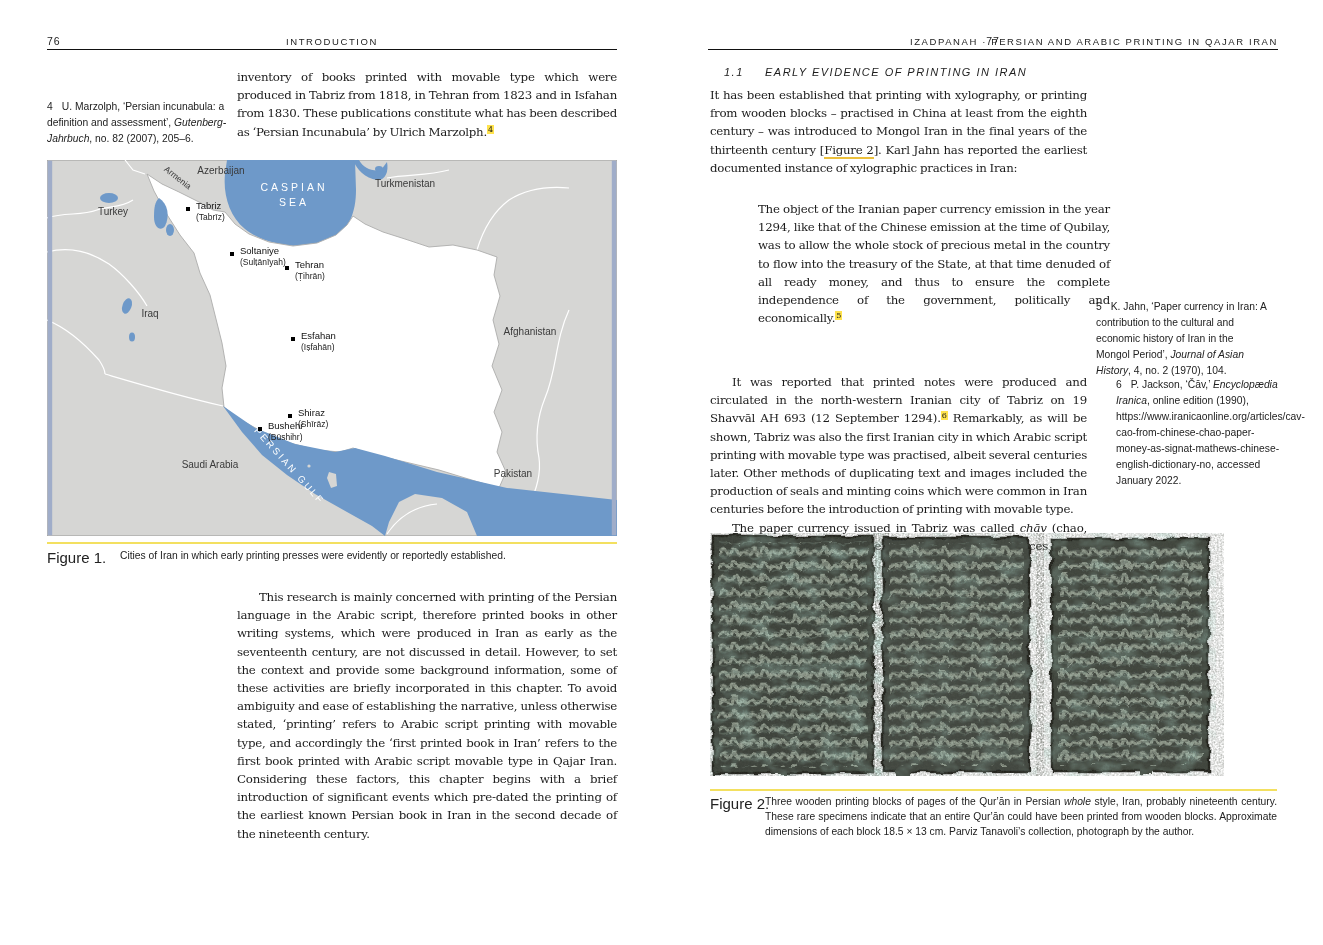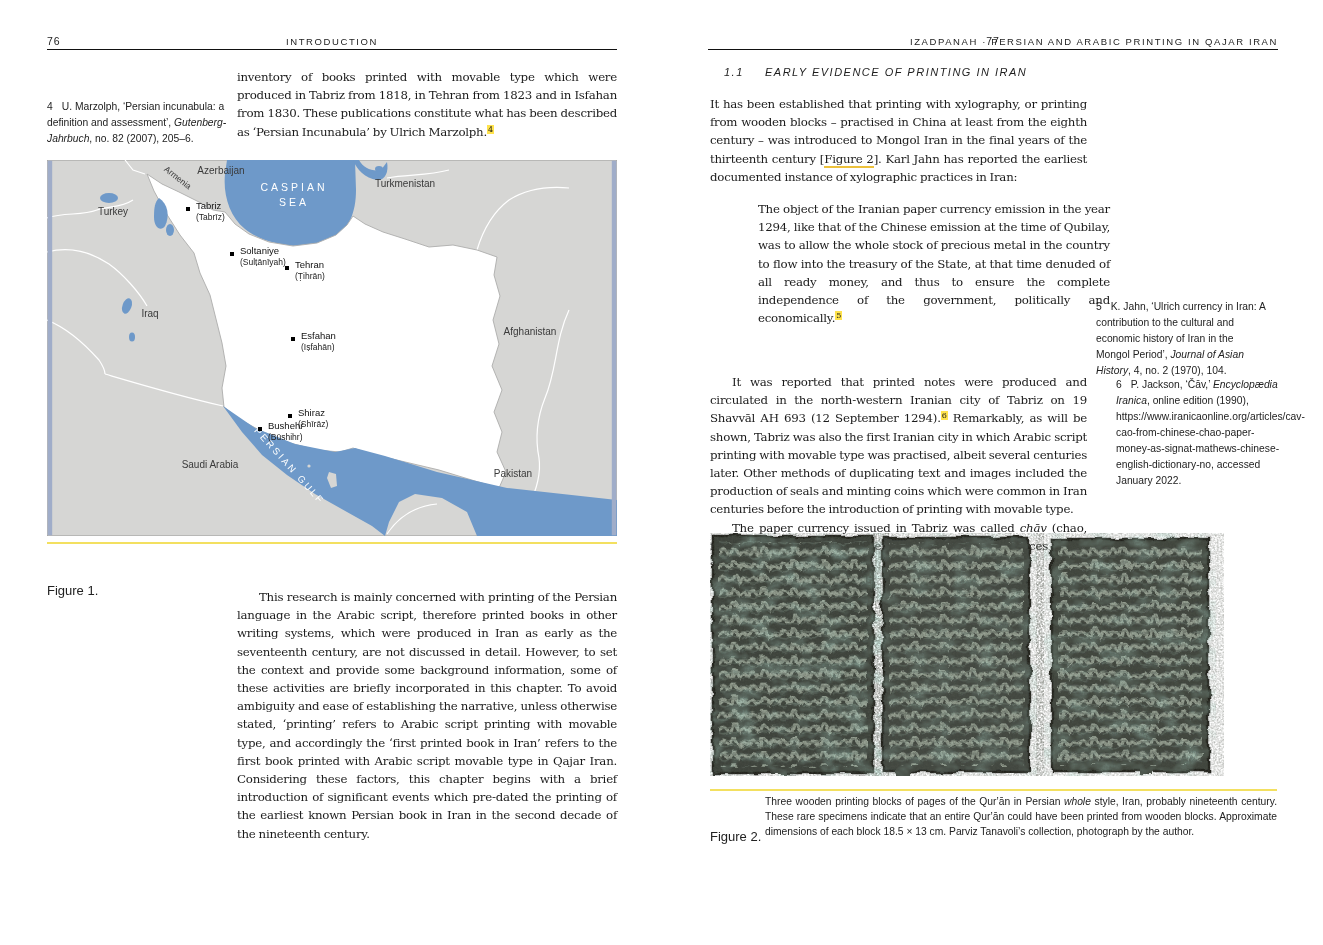--- a/index.html
+++ b/index.html
@@ -11,21 +11,21 @@
   .page-num{font-size:10.5px;letter-spacing:1px;color:#222;}
   .head-rule{height:1.4px;background:#111;}
   .gold-rule{height:2px;background:#f3e060;}
   .body-para{font-size:11.8px;line-height:18.2px;text-align:justify;letter-spacing:-0.25px;word-spacing:-0.5px;color:#1b1b1b;}
   .indent{text-indent:22px;margin-top:16px;}
   .quote{font-size:11.8px;line-height:18.2px;text-align:justify;letter-spacing:-0.25px;word-spacing:-0.5px;margin-left:25px;}
   .fn-ref{font-size:8px;vertical-align:4px;background:#ffe34d;padding:0 1px;line-height:0;}
   .fig-link{border-bottom:2px solid #edc13b;}
   .margin-note{font-size:10.3px;line-height:16px;color:#222;text-align:left;}
   .fn-marker{padding-right:9px;}
-  .caption-label{font-size:13px;color:#222;margin-top:34px;}
+  .caption-label{font-size:15px;color:#222;}
   .caption-text{font-size:10.3px;line-height:14.8px;color:#222;text-align:justify;}
   .section-head{font-size:11px;letter-spacing:1.5px;color:#1d1d1d;}
   .section-num{display:inline-block;width:41px;}
   .ital{font-style:italic;}
   svg text{font-family:"Liberation Sans",sans-serif;}
   .map-country{font-size:10px;fill:#3a3a3a;}
   .map-city{font-size:9.5px;fill:#111;}
   .map-translit{font-size:8.5px;fill:#222;}
   .map-sea{font-size:10.5px;fill:#ffffff;letter-spacing:3px;}
   .map-gulf{font-size:9.5px;fill:#ffffff;letter-spacing:2.5px;}
@@ -126,50 +126,51 @@
     </g>
     <g>
       <rect x="211" y="267" width="4" height="4" fill="#000"></rect>
       <text x="221" y="269" class="map-city">Bushehr</text>
       <text x="221" y="279.5" class="map-translit">(Būshihr)</text>
     </g>
   </svg>
 
   <div class="abs gold-rule" style="left:47px;top:542px;width:570px;"></div>
   <div class="abs sans caption-label" style="left:47px;top:549px;">Figure 1.</div>
+  <div class="abs sans caption-text" style="left:120px;top:549px;width:497px;text-align:left;">Cities of Iran in which early printing presses were evidently or reportedly established.</div>
 
   <div class="abs body-para indent" style="left:237px;top:572px;width:380px;">This research is mainly concerned with printing of the Persian language in the Arabic script, therefore printed books in other writing systems, which were produced in Iran as early as the seventeenth century, are not discussed in detail. However, to set the context and provide some background information, some of these activities are briefly incorporated in this chapter. To avoid ambiguity and ease of establishing the narrative, unless otherwise stated, ‘printing’ refers to Arabic script printing with movable type, and accordingly the ‘first printed book in Iran’ refers to the first book printed with Arabic script movable type in Qajar Iran. Considering these factors, this chapter begins with a brief introduction of significant events which pre-dated the printing of the earliest known Persian book in Iran in the second decade of the nineteenth century.</div>
 
   <div class="abs sans running-head" style="left:708px;top:36px;width:570px;text-align:right;">IZADPANAH · PERSIAN AND ARABIC PRINTING IN QAJAR IRAN</div>
   <div class="abs sans page-num" style="left:708px;top:35px;width:570px;text-align:center;">77</div>
   <div class="abs head-rule" style="left:708px;top:49px;width:570px;"></div>
 
   <div class="abs sans section-head" style="left:724px;top:66px;font-style:italic;">
     <span class="section-num">1.1</span><span>EARLY EVIDENCE OF PRINTING IN IRAN</span>
   </div>
 
-  <div class="abs body-para" style="left:710px;top:86px;width:377px;margin-top:9px;">
+  <div class="abs body-para" style="left:710px;top:86px;width:377px;">
     <span>It has been established that printing with xylography, or printing from wooden blocks – practised in China at least from the eighth century – was introduced to Mongol Iran in the final years of the thirteenth century [</span><span class="fig-link">Figure 2</span><span>]. Karl Jahn has reported the earliest documented instance of xylographic practices in Iran:</span>
   </div>
 
   <div class="abs quote" style="left:733px;top:200px;width:352px;">
     <span>The object of the Iranian paper currency emission in the year 1294, like that of the Chinese emission at the time of Qubilay, was to allow the whole stock of precious metal in the country to flow into the treasury of the State, at that time denuded of all ready money, and thus to ensure the complete independence of the government, politically and economically.</span><sup class="fn-ref">5</sup>
   </div>
 
   <div class="abs" style="left:710px;top:345px;width:377px;height:192px;overflow:hidden;margin-top:28px;">
     <p class="body-para indent" style="margin:0;">
       <span>It was reported that printed notes were produced and circulated in the north-western Iranian city of Tabriz on 19 Shavvāl AH 693 (12 September 1294).</span><sup class="fn-ref">6</sup><span> Remarkably, as will be shown, Tabriz was also the first Iranian city in which Arabic script printing with movable type was practised, albeit several centuries later. Other methods of duplicating text and images included the production of seals and minting coins which were common in Iran centuries before the introduction of printing with movable type.</span>
     </p>
     <p class="body-para indent" style="margin:0;">
       <span>The paper currency issued in Tabriz was called </span><span class="ital">chāv</span><span> (chao, from Chinese chʼao ‘paper money’). Some sources have suggested that</span>
     </p>
   </div>
 
   <div class="abs sans margin-note" style="left:1096px;top:299px;width:172px;">
-    <span class="fn-marker">5</span><span>K. Jahn, ‘Ulrich currency in Iran: A contribution to the cultural and economic history of Iran in the Mongol Period’, </span><span class="ital">Journal of Asian History</span><span>, 4, no. 2 (1970), 104.</span>
+    <span class="fn-marker">5</span><span>K. Jahn, ‘Paper currency in Iran: A contribution to the cultural and economic history of Iran in the Mongol Period’, </span><span class="ital">Journal of Asian History</span><span>, 4, no. 2 (1970), 104.</span>
   </div>
   <div class="abs sans margin-note" style="left:1096px;top:377px;width:172px;margin-left:20px;">
     <span class="fn-marker">6</span><span>P. Jackson, ‘Čāv,’ </span><span class="ital">Encyclopædia Iranica</span><span>, online edition (1990), https://www.iranicaonline.org/articles/cav-cao-from-chinese-chao-paper-money-as-signat-mathews-chinese-english-dictionary-no, accessed January 2022.</span>
   </div>
 
   <svg class="abs" style="left:710px;top:533px;" width="515" height="243" viewBox="0 0 515 243">
     <defs>
       <pattern id="rows" width="30" height="13.6" patternUnits="userSpaceOnUse">
         <path d="M0,8 q3,-5 6,-2 t5,-1 t6,1 t5,-2 t6,2 t4,0" fill="none" stroke="#97a193" stroke-width="3.4" stroke-linecap="round"></path>
         <path d="M2,10.5 q4,-3 8,-1 t7,0 t8,-1 t6,1" fill="none" stroke="#59635a" stroke-width="1.5"></path>

